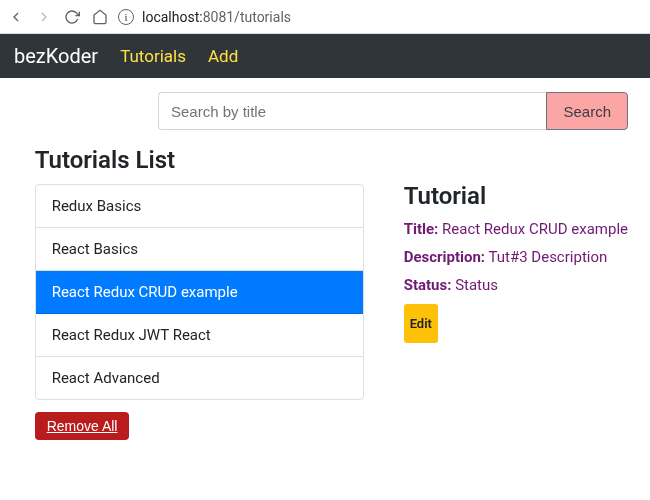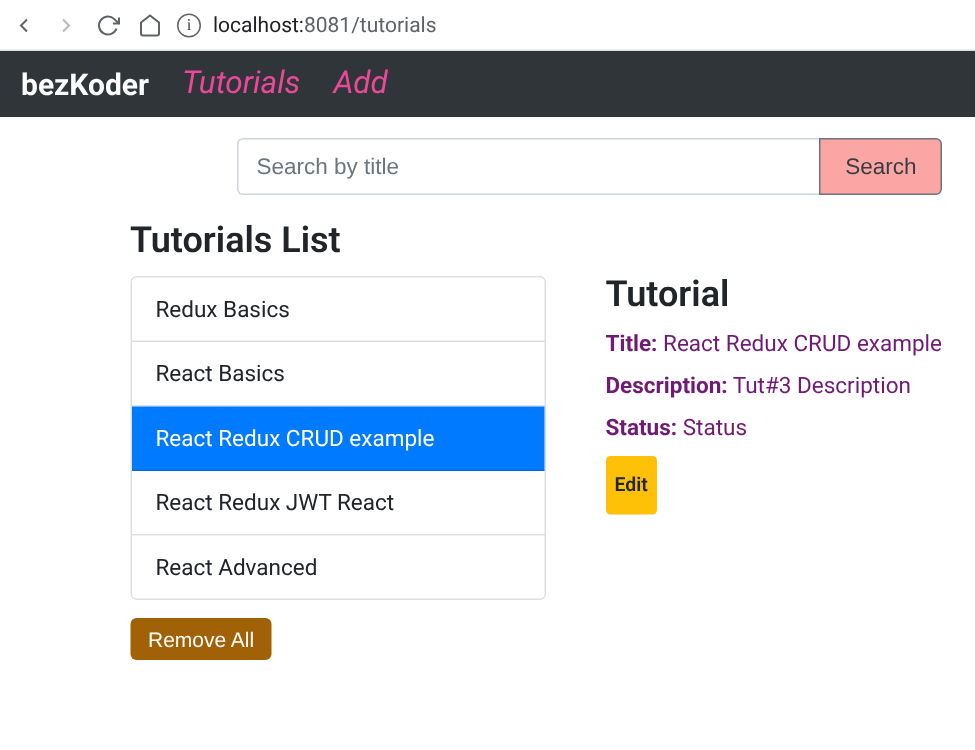--- a/index.html
+++ b/index.html
@@ -4,36 +4,36 @@
   <style>
     * { box-sizing: border-box; margin: 0; padding: 0; }
     body { font-family: -apple-system, BlinkMacSystemFont, "Segoe UI", Roboto, sans-serif; background: #fff; width: 650px; height: 500px; overflow: hidden; }
     .browser-bar { height: 34px; background: #fff; border-bottom: 1px solid #ddd; display: flex; align-items: center; padding: 0 8px; gap: 10px; color: #5f6368; }
     .browser-bar .nav-icons { display: flex; gap: 12px; align-items: center; }
     .browser-bar svg { width: 16px; height: 16px; }
     .url-area { display: flex; align-items: center; gap: 8px; flex: 1; font-size: 14px; color: #3c3c3c; }
     .url-area .host { color: #202124; }
     .url-area .path { color: #5f6368; }
     .navbar { background: #30353a; height: 44px; display: flex; align-items: center; padding: 0 14px; gap: 22px; }
-    .brand { color: #fff; font-size: 20px; font-weight: 700; }
-    .nav-link { color: #ec4899; font-size: 21px; text-decoration: none; cursor: pointer; font-style: italic; }
+    .brand { color: #fff; font-size: 20px; font-weight: 400; }
+    .nav-link { color: #fde047; font-size: 17px; text-decoration: none; cursor: pointer; }
     .container { padding: 14px 22px 20px 22px; display: flex; flex-direction: column; gap: 10px; align-items: flex-end; }
     .search-row { display: flex; width: 470px; }
     .search-input { flex: 1; height: 38px; border: 1px solid #ced4da; border-right: none; border-radius: 4px 0 0 4px; padding: 0 12px; font-size: 15px; color: #495057; }
     .search-input::placeholder { color: #6c757d; }
     .search-btn { height: 38px; padding: 0 16px; border: 1px solid #6c757d; background: #fca5a5; color: #383d41; font-size: 15px; border-radius: 0 4px 4px 0; cursor: pointer; }
     .content { display: flex; gap: 40px; margin-top: 6px; }
-    .left-col { width: 277px; }
+    .left-col { width: 329px; }
     .right-col { flex: 1; margin-top: 36px; }
     h2 { font-size: 24px; font-weight: 600; margin-bottom: 10px; color: #212529; }
     .list { border: 1px solid rgba(0,0,0,.125); border-radius: 4px; }
     .list-item { padding: 12px 16px; border-bottom: 1px solid rgba(0,0,0,.125); font-size: 15px; color: #212529; cursor: pointer; }
     .list-item:last-child { border-bottom: none; }
     .list-item.active { background: #007bff; color: #fff; }
-    .remove-btn { margin-top: 12px; background: #a16207; color: #fff; border: none; padding: 6px 12px; font-size: 14px; border-radius: 4px; cursor: pointer; }
+    .remove-btn { margin-top: 12px; background: #b91c1c; color: #fff; border: none; padding: 6px 12px; font-size: 14px; border-radius: 4px; cursor: pointer; text-decoration: underline; }
     .detail-row { font-size: 15px; margin-bottom: 10px; color: #701a75; }
     .detail-row .lbl { font-weight: 700; }
     .edit-badge { display: inline-block; background: #ffc107; color: #212529; font-size: 13px; font-weight: 600; padding: 12px 6px; border-radius: 3px; cursor: pointer; }
     .info-circle { display:inline-flex; width:16px; height:16px; border:1px solid #5f6368; border-radius:50%; align-items:center; justify-content:center; font-size:11px; font-family: Georgia, serif; }
   </style>
 </head>
 <body>
 
 <div class="browser-bar">
   <div class="nav-icons">

